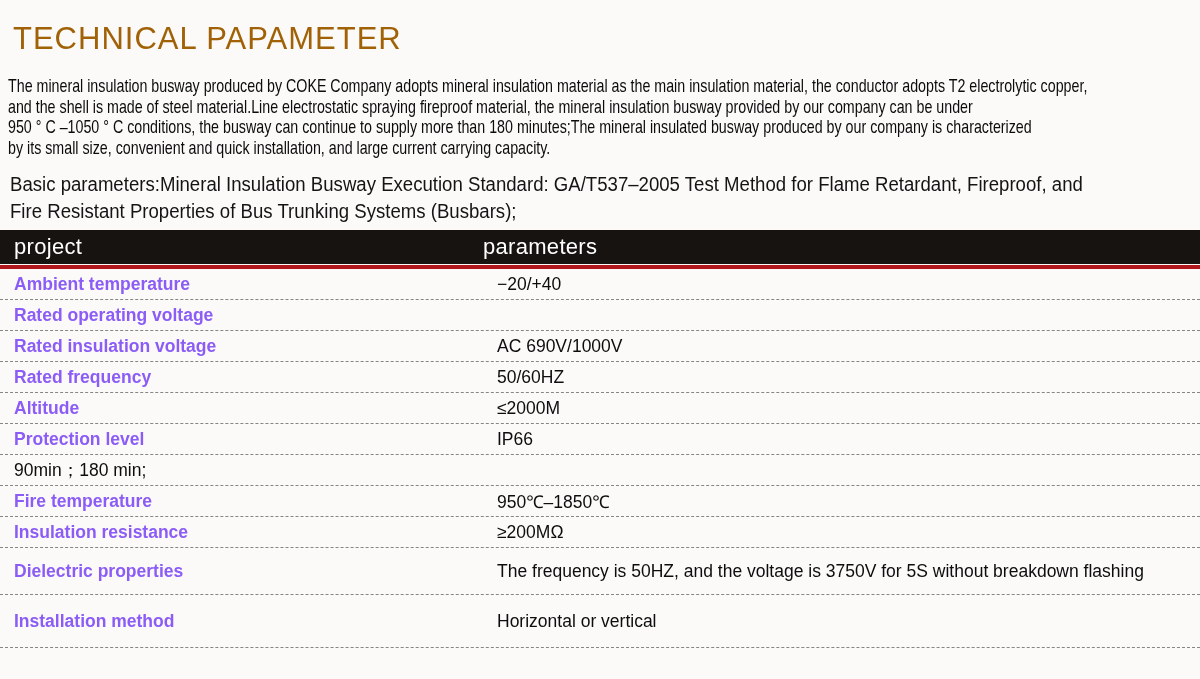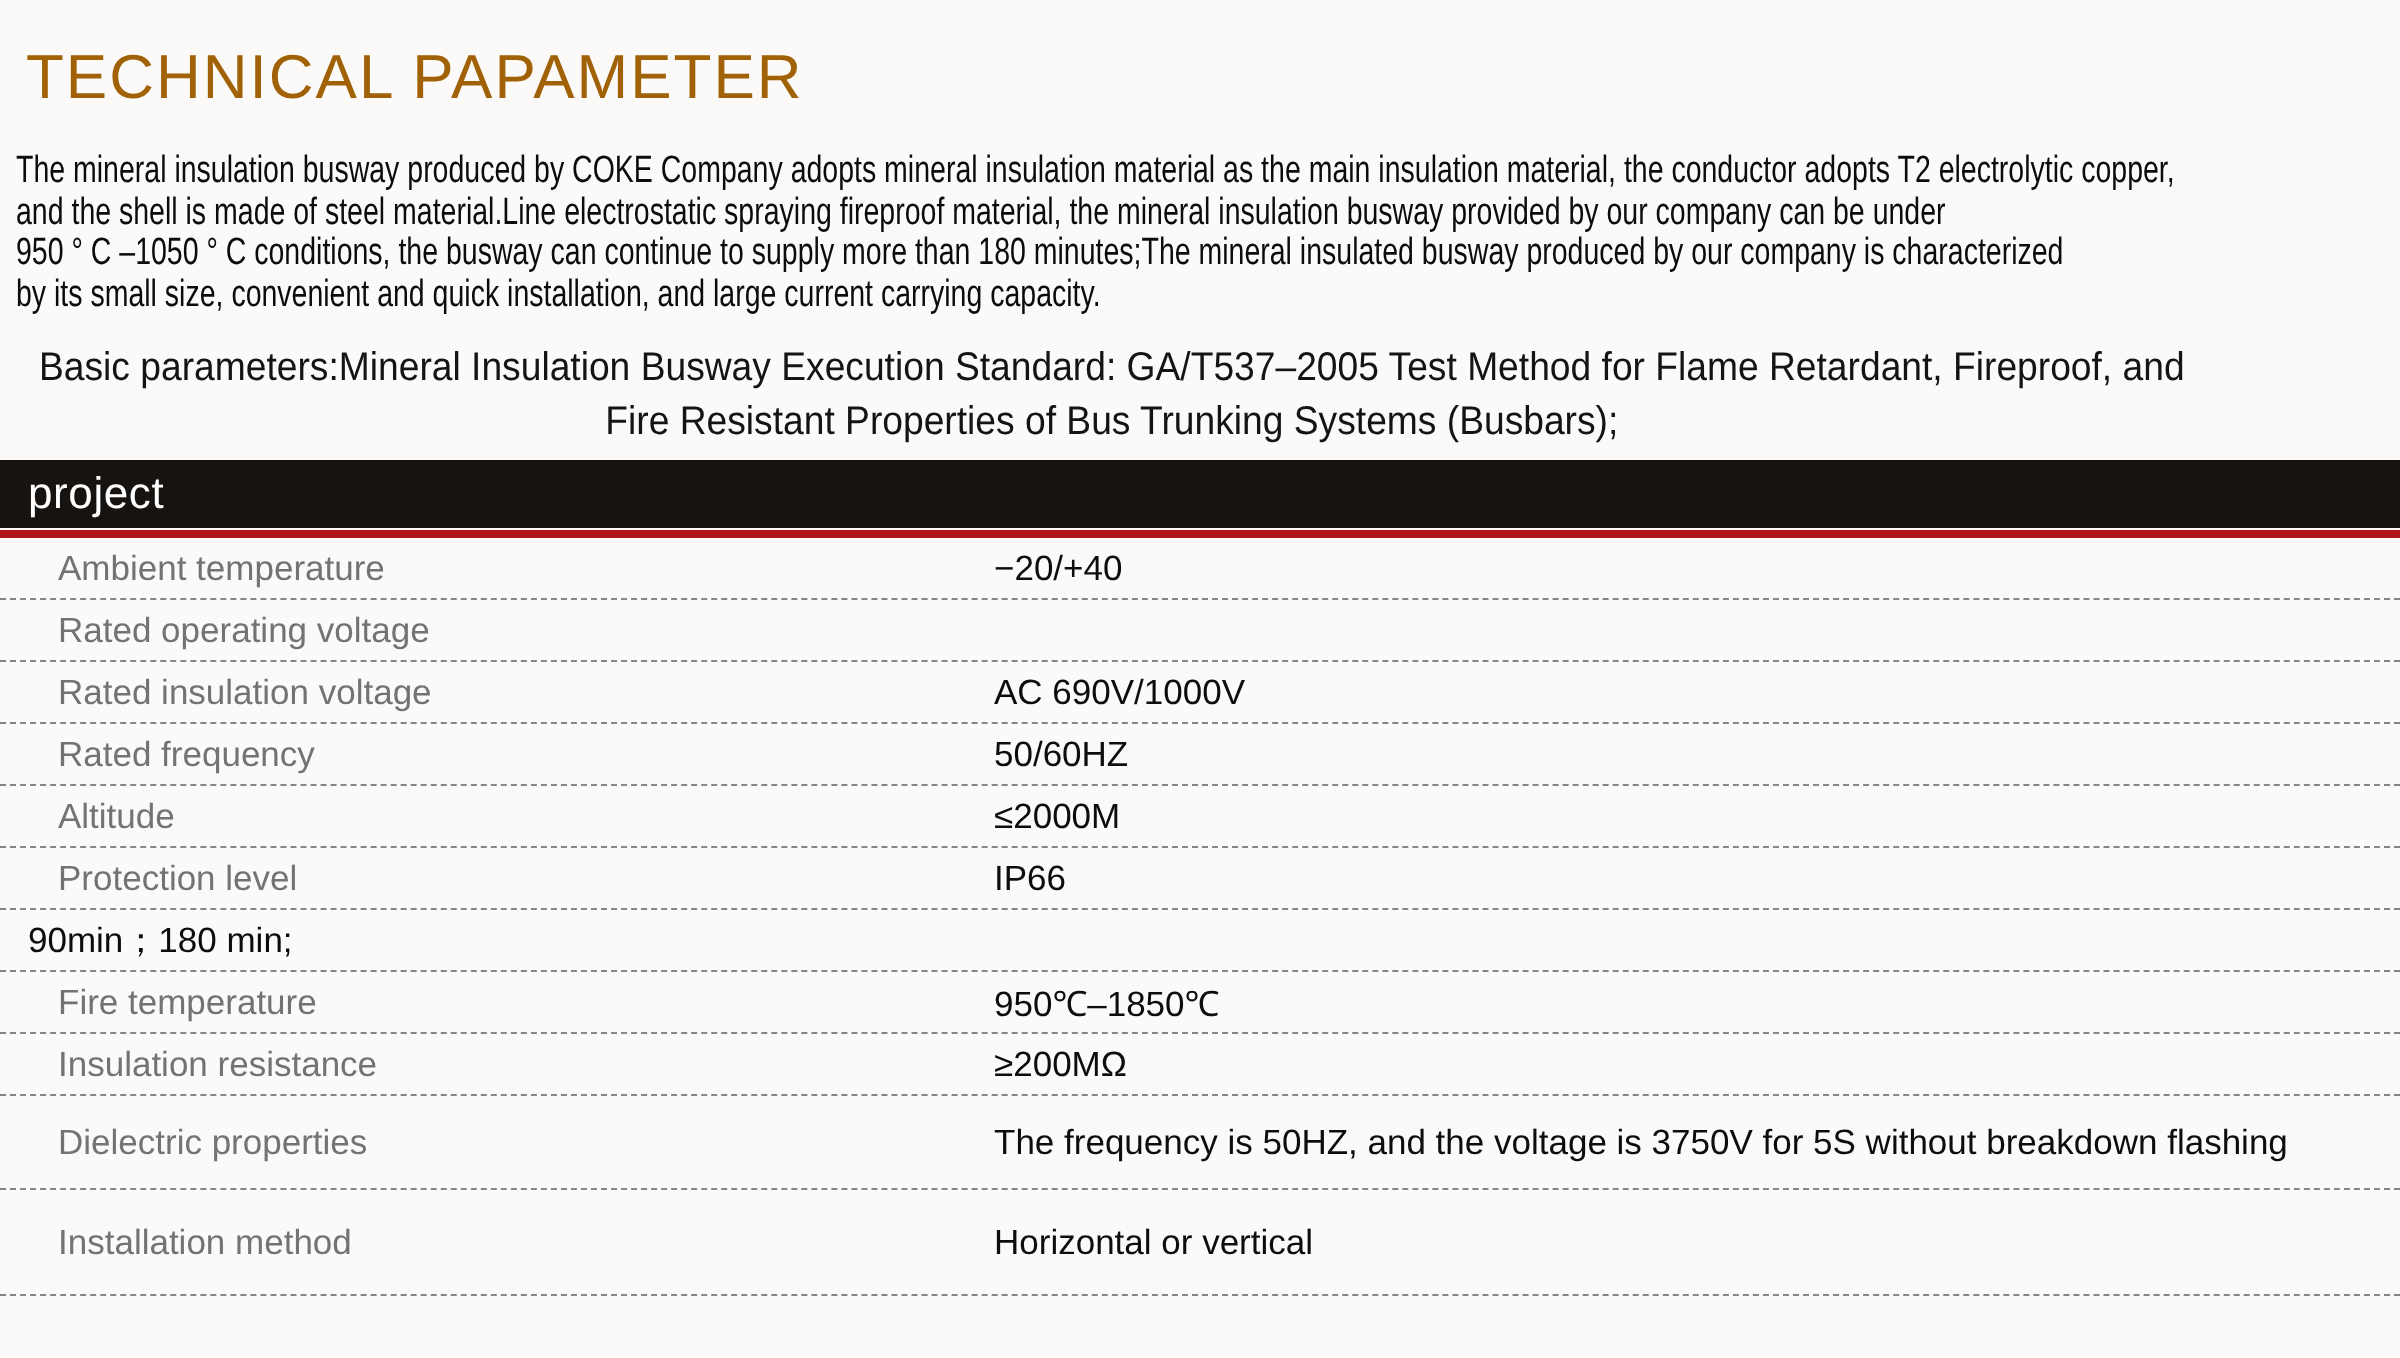--- a/index.html
+++ b/index.html
@@ -29,21 +29,20 @@
     font-size:19px;
     line-height:20.5px;
     white-space:nowrap;
     transform:scaleX(0.75);
     transform-origin:0 50%;
     color:#0c0c0c;
   }
 
   .basic{
     margin:13px 16px 0 10px;
-    text-align:center;
   }
   .basic .line{
     font-size:20px;
     line-height:27px;
     white-space:nowrap;
     transform:scaleX(0.93);
     transform-origin:0 50%;
     color:#141414;
   }
 
@@ -61,21 +60,21 @@
   .red-rule{height:4px;background:#b0151c;margin-top:1px;}
 
   .trow{
     display:grid;
     grid-template-columns:483px 1fr;
     align-items:center;
     height:31px;
     border-bottom:1.5px dashed #868686;
     box-sizing:border-box;
   }
-  .trow .label{padding-left:29px;font-size:17.5px;color:#737373;white-space:nowrap;}
+  .trow .label{padding-left:14px;font-size:17.5px;color:#8b5cf6;white-space:nowrap;font-weight:bold;}
   .trow .value{padding-left:14px;font-size:17.5px;color:#0d0d0d;white-space:nowrap;}
   .trow.tall1{height:47px;}
   .trow.tall2{height:53px;}
 </style>
 </head>
 <body>
 
 <div class="page">
 
   <div class="title">TECHNICAL PAPAMETER</div>
@@ -88,20 +87,21 @@
   </div>
 
   <div class="basic">
     <div class="line">Basic parameters:Mineral Insulation Busway Execution Standard: GA/T537–2005 Test Method for Flame Retardant, Fireproof, and</div>
     <div class="line">Fire Resistant Properties of Bus Trunking Systems (Busbars);</div>
   </div>
 
   <div class="spec-table">
     <div class="thead">
       <div class="th project">project</div>
+      <div class="th parameters">parameters</div>
     </div>
     <div class="red-rule"></div>
 
     <div class="trow">
       <div class="label">Ambient temperature</div>
       <div class="value">−20/+40</div>
     </div>
     <div class="trow">
       <div class="label">Rated operating voltage</div>
     </div>

